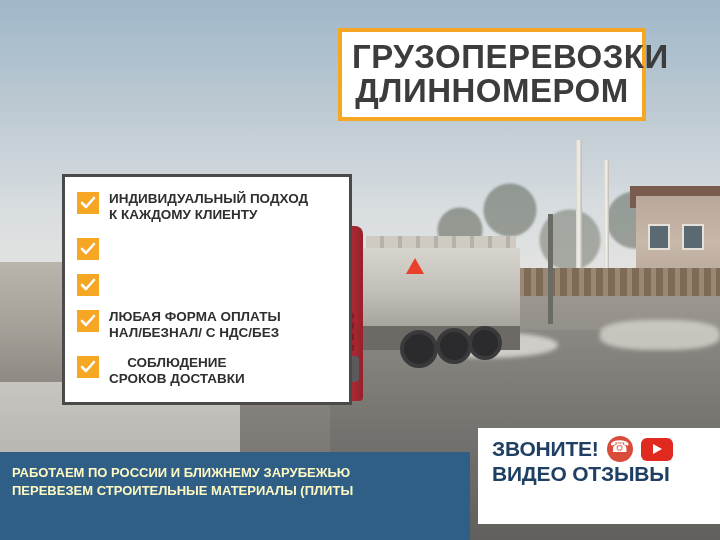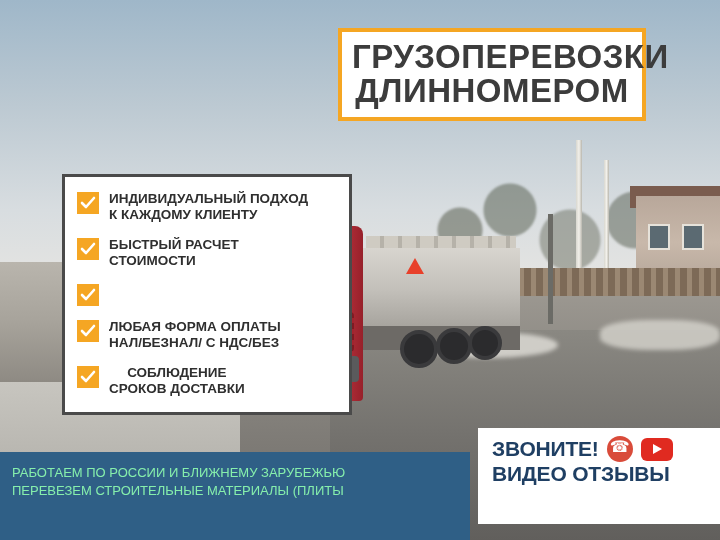--- a/index.html
+++ b/index.html
@@ -246,23 +246,23 @@
   
   .bottom-strip {
     position: absolute;
     left: 0; top: 452px;
     width: 470px; height: 88px;
     background: #2f5f86;
     padding: 12px 10px 0 12px;
     box-sizing: border-box;
   }
   .bottom-strip .bl {
-    color: #86efac;
+    color: #fef9c3;
     font-size: 13px;
-    font-weight: normal;
+    font-weight: bold;
     line-height: 1.42;
     text-transform: uppercase;
   }
 
   
   .call-box {
     position: absolute;
     left: 478px; top: 428px;
     width: 250px; height: 96px;
     background: #ffffff;
@@ -378,24 +378,20 @@
         <span>К  КАЖДОМУ КЛИЕНТУ</span>
       </span>
     </div>
 
     <div class="benefit">
       <span class="check">
         <svg width="16" height="16" viewBox="0 0 16 16">
             <path d="M2 8 L6 12 L14 3" stroke="#ffffff" stroke-width="2.6" fill="none" stroke-linecap="round" stroke-linejoin="round"></path>
           </svg>
       </span>
-      <span class="benefit-text">
-        <span>БЫСТРЫЙ РАСЧЕТ</span><br>
-        <span>СТОИМОСТИ</span>
-      </span>
     </div>
 
     <div class="benefit">
       <span class="check">
         <svg width="16" height="16" viewBox="0 0 16 16">
             <path d="M2 8 L6 12 L14 3" stroke="#ffffff" stroke-width="2.6" fill="none" stroke-linecap="round" stroke-linejoin="round"></path>
           </svg>
       </span>
     </div>
 

